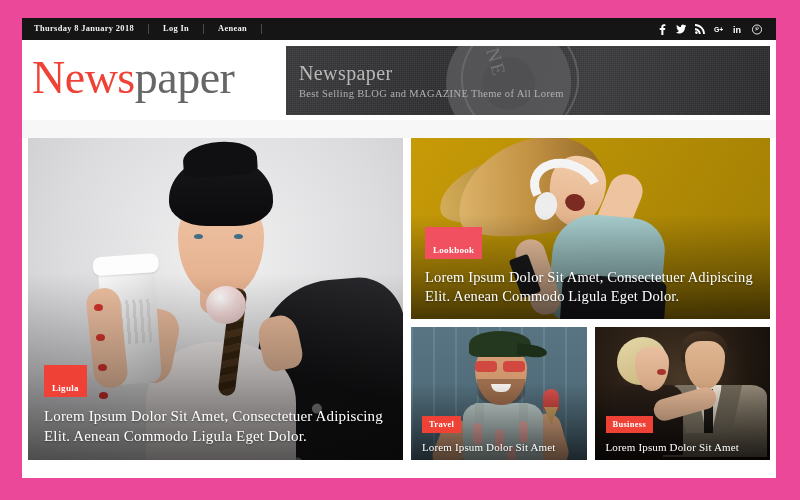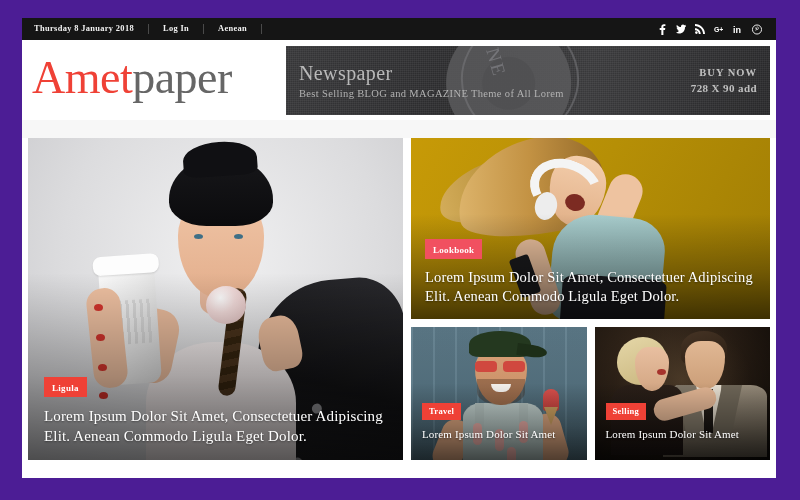--- a/index.html
+++ b/index.html
@@ -6,21 +6,21 @@
   html,body{ width:800px; height:500px; overflow:hidden; }
   body{
     background:#ef4136;
     font-family:"Liberation Sans", sans-serif;
     -webkit-font-smoothing:antialiased;
   }
 
   
   #frame{
     position:absolute; left:0; top:0; width:800px; height:500px;
-    background:#4c1d95;
+    background:#ec4899;
   }
   #page{
     position:absolute; left:22px; top:18px;
     width:754px; height:460px;
     background:#ffffff;
     overflow:hidden;
   }
 
   
   .topbar{
@@ -146,34 +146,34 @@
   .card .cap{
     position:absolute; left:0; right:0; bottom:0;
     padding:0 14px 12px 14px;
   }
   .badge{
     display:inline-block;
     background:#ef4136; color:#ffffff;
     font-family:"Liberation Serif", serif;
     font-weight:bold;
     font-size:9px; letter-spacing:.3px;
-    padding:6px 8px 4px 8px;
+    padding:18px 8px 4px 8px;
     margin-bottom:9px;
   }
   .badge.pink{ background:#f15060; }
   .ctitle{
     font-family:"Liberation Serif", serif;
     color:#ffffff;
     font-size:14.5px; line-height:1.35;
     letter-spacing:.15px;
     text-shadow:0 1px 2px rgba(0,0,0,.45);
   }
   .card.small .ctitle{ font-size:11px; line-height:1.3; }
   .card.small .badge{ font-size:8.5px; padding:3px 7px 4px 7px; margin-bottom:7px; }
-  .card.small .cap{ padding:0 11px 19px 11px; }
+  .card.small .cap{ padding:0 11px 6px 11px; }
   .card.hero .cap{ padding:0 16px 14px 16px; }
   .card.hero .ctitle{ font-size:15px; }
 
   
   .ph{ position:absolute; inset:0; }
 
   
   .ph-hero{
     background:linear-gradient(150deg,#e9e9ea 0%,#dededf 45%,#d2d2d4 100%);
   }
@@ -567,34 +567,30 @@
           <svg width="11" height="11" viewBox="0 0 11 11">
               <circle cx="5.5" cy="5.5" r="5" fill="none" stroke="#fff" stroke-width="1"></circle>
               <path fill="#fff" d="M5.6 2.4c-1.5 0-2.3 1-2.3 1.85 0 .4.15.75.48.88.05.02.1 0 .12-.07l.05-.2c.02-.06.01-.08-.03-.13a.9.9 0 0 1-.2-.6c0-.78.58-1.47 1.52-1.47.83 0 1.29.5 1.29 1.18 0 .89-.4 1.64-.98 1.64-.32 0-.56-.27-.48-.6.09-.38.27-.8.27-1.08 0-.25-.13-.45-.41-.45-.33 0-.59.33-.59.78 0 .28.1.48.1.48l-.39 1.64c-.11.48-.02 1.07-.01 1.13 0 .04.05.05.07.02.03-.04.43-.53.57-1.02l.21-.82c.11.2.42.38.75.38 1 0 1.67-.9 1.67-2.1 0-.9-.77-1.74-1.94-1.74z"></path>
             </svg>
         </span>
       </div>
     </div>
 
     <div class="masthead">
       <div class="logo">
-        <span class="a">Amet</span><span class="b">paper</span>
+        <span class="a">News</span><span class="b">paper</span>
       </div>
 
       <div class="banner">
         <div class="tex"></div>
         <div class="disc-ring"></div>
         <div class="disc-word">ONE</div>
         <div class="btxt">
           <div class="btitle">Newspaper</div>
           <div class="bsub">Best Selling BLOG and MAGAZINE Theme of All Lorem</div>
-        </div>
-        <div class="bcta">
-          <div class="l1">BUY NOW</div>
-          <div class="l2">728 X 90 add</div>
         </div>
       </div>
     </div>
 
     <div class="mast-gap"></div>
 
     <div class="content">
 
       <div class="col-left">
         <div class="card hero" style="height:100%">
@@ -682,21 +678,21 @@
               <div class="bz-mhair"></div>
               <div class="bz-mface"></div>
               <div class="bz-wbody"></div>
               <div class="bz-whair"></div>
               <div class="bz-wface"></div>
               <div class="bz-wlip"></div>
               <div class="bz-warm"></div>
             </div>
             <div class="shade"></div>
             <div class="cap">
-              <span class="badge">Selling</span>
+              <span class="badge">Business</span>
               <div class="ctitle">Lorem Ipsum Dolor Sit Amet</div>
             </div>
           </div>
 
         </div>
       </div>
     </div>
 
   </div>
 </div>

